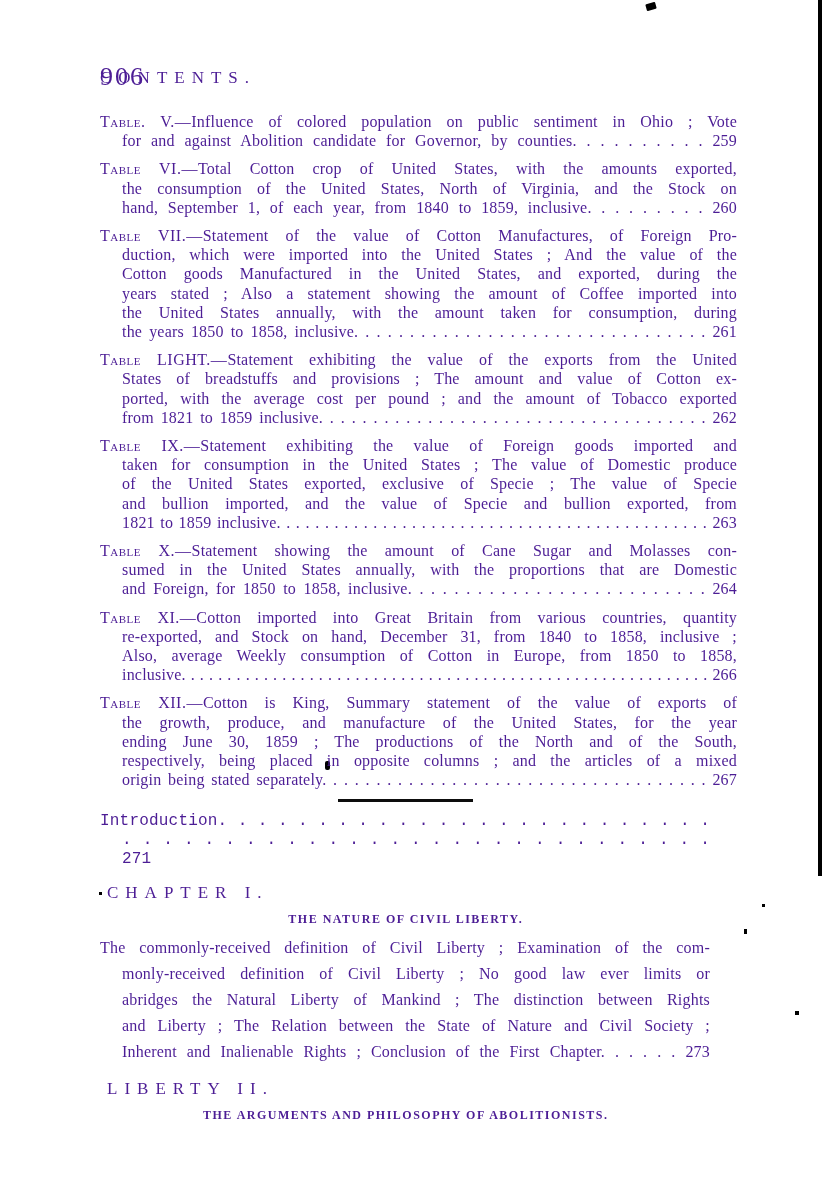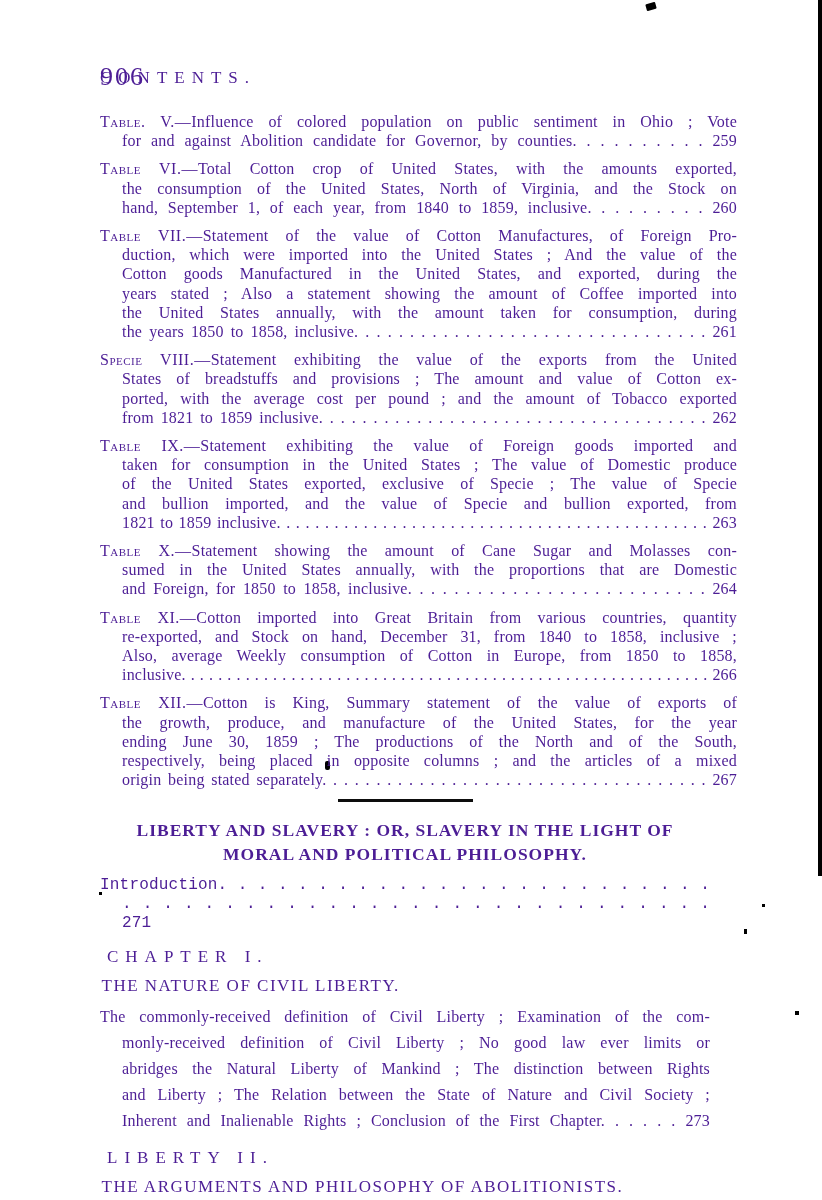--- a/index.html
+++ b/index.html
@@ -66,24 +66,25 @@
   .chap-heading {
     margin: 14px 0 0 0;
     font-size: 17px;
     font-weight: normal;
     letter-spacing: 7px;
     padding-left: 7px;
     text-align: left;
   }
   .chap-sub {
     margin: 9px 0 0 0;
-    font-size: 17px;
-    font-weight: normal;
+    font-size: 12px;
+    font-weight: bold;
     letter-spacing: 1.5px;
     padding-left: 1.5px;
+    text-align: center;
   }
   .desc {
     margin-top: 8px;
     margin-bottom: 0;
     line-height: 26px;
   }
   
   .edge-bar {
     position: absolute;
     right: 0;
@@ -125,21 +126,21 @@
 for and against Abolition candidate for Governor, by counties. . . . . . . . . . 259</span></p>
       <p class="entry"><span class="tbl">Table VI.—</span><span>Total Cotton crop of United States, with the amounts exported,
 the consumption of the United States, North of Virginia, and the Stock on
 hand, September 1, of each year, from 1840 to 1859, inclusive. . . . . . . . . 260</span></p>
       <p class="entry"><span class="tbl">Table VII.—</span><span>Statement of the value of Cotton Manufactures, of Foreign Pro-
 duction, which were imported into the United States ; And the value of the
 Cotton goods Manufactured in the United States, and exported, during the
 years stated ; Also a statement showing the amount of Coffee imported into
 the United States annually, with the amount taken for consumption, during
 the years 1850 to 1858, inclusive. . . . . . . . . . . . . . . . . . . . . . . . . . . . . . . . 261</span></p>
-      <p class="entry"><span class="tbl">Specie VIII.—</span><span>Statement exhibiting the value of the exports from the United
+      <p class="entry"><span class="tbl">Table LIGHT.—</span><span>Statement exhibiting the value of the exports from the United
 States of breadstuffs and provisions ; The amount and value of Cotton ex-
 ported, with the average cost per pound ; and the amount of Tobacco exported
 from 1821 to 1859 inclusive. . . . . . . . . . . . . . . . . . . . . . . . . . . . . . . . . . . . 262</span></p>
       <p class="entry"><span class="tbl">Table IX.—</span><span>Statement exhibiting the value of Foreign goods imported and
 taken for consumption in the United States ; The value of Domestic produce
 of the United States exported, exclusive of Specie ; The value of Specie
 and bullion imported, and the value of Specie and bullion exported, from
 1821 to 1859 inclusive. . . . . . . . . . . . . . . . . . . . . . . . . . . . . . . . . . . . . . . . . . . . . 263</span></p>
       <p class="entry"><span class="tbl">Table X.—</span><span>Statement showing the amount of Cane Sugar and Molasses con-
 sumed in the United States annually, with the proportions that are Domestic
@@ -150,22 +151,20 @@
 inclusive. . . . . . . . . . . . . . . . . . . . . . . . . . . . . . . . . . . . . . . . . . . . . . . . . . . . . . . . . . 266</span></p>
       <p class="entry"><span class="tbl">Table XII.—</span><span>Cotton is King, Summary statement of the value of exports of
 the growth, produce, and manufacture of the United States, for the year
 ending June 30, 1859 ; The productions of the North and of the South,
 respectively, being placed in opposite columns ; and the articles of a mixed
 origin being stated separately. . . . . . . . . . . . . . . . . . . . . . . . . . . . . . . . . . . . 267</span></p>
     </div>
 
     <div class="lower">
       <div class="rule"></div>
-      <h1 class="part-title">LIBERTY AND SLAVERY : OR, SLAVERY IN THE LIGHT OF
-MORAL AND POLITICAL PHILOSOPHY.</h1>
       <p class="entry intro">Introduction. . . . . . . . . . . . . . . . . . . . . . . . . . . . . . . . . . . . . . . . . . . . . . . . . . . . . . 271</p>
 
       <h2 class="chap-heading">CHAPTER I.</h2>
       <h3 class="chap-sub">THE NATURE OF CIVIL LIBERTY.</h3>
       <p class="entry desc">The commonly-received definition of Civil Liberty ; Examination of the com-
 monly-received definition of Civil Liberty ; No good law ever limits or
 abridges the Natural Liberty of Mankind ; The distinction between Rights
 and Liberty ; The Relation between the State of Nature and Civil Society ;
 Inherent and Inalienable Rights ; Conclusion of the First Chapter. . . . . . 273</p>
 

